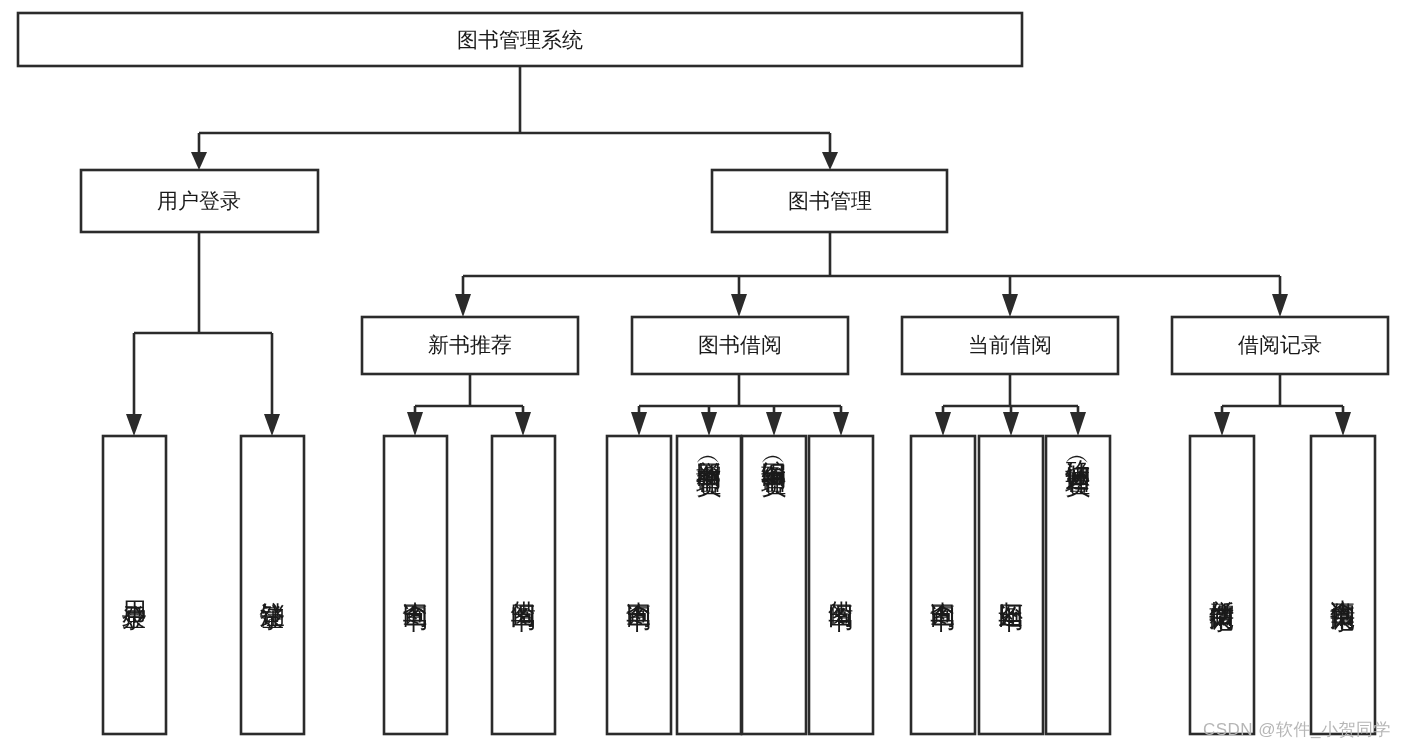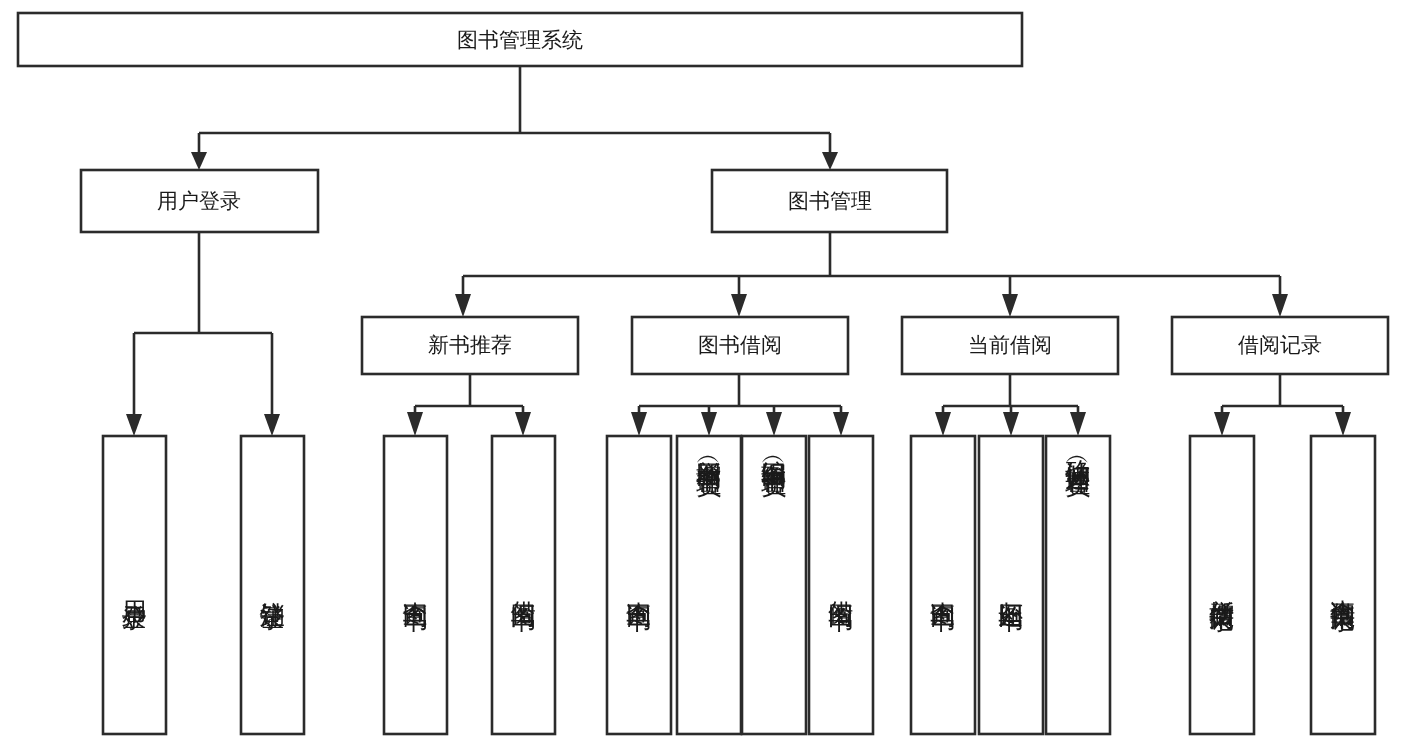--- a/index.html
+++ b/index.html
@@ -246,14 +246,15 @@
   <div class="leaf-label-wrap" style="left:1046px; top:440px; width:64px; height:290px; align-items:flex-start;">
     <span class="leaf-label">确认归还（管理员）</span>
   </div>
   <div class="leaf-label-wrap" style="left:1190px; top:436px; width:64px; height:298px;">
     <span class="leaf-label">新增借阅记录</span>
   </div>
   <div class="leaf-label-wrap" style="left:1311px; top:436px; width:64px; height:298px;">
     <span class="leaf-label">查询借阅记录</span>
   </div>
 
+  <div class="watermark">CSDN @软件_小贺同学</div>
 
 </div>
 
 </body></html>

